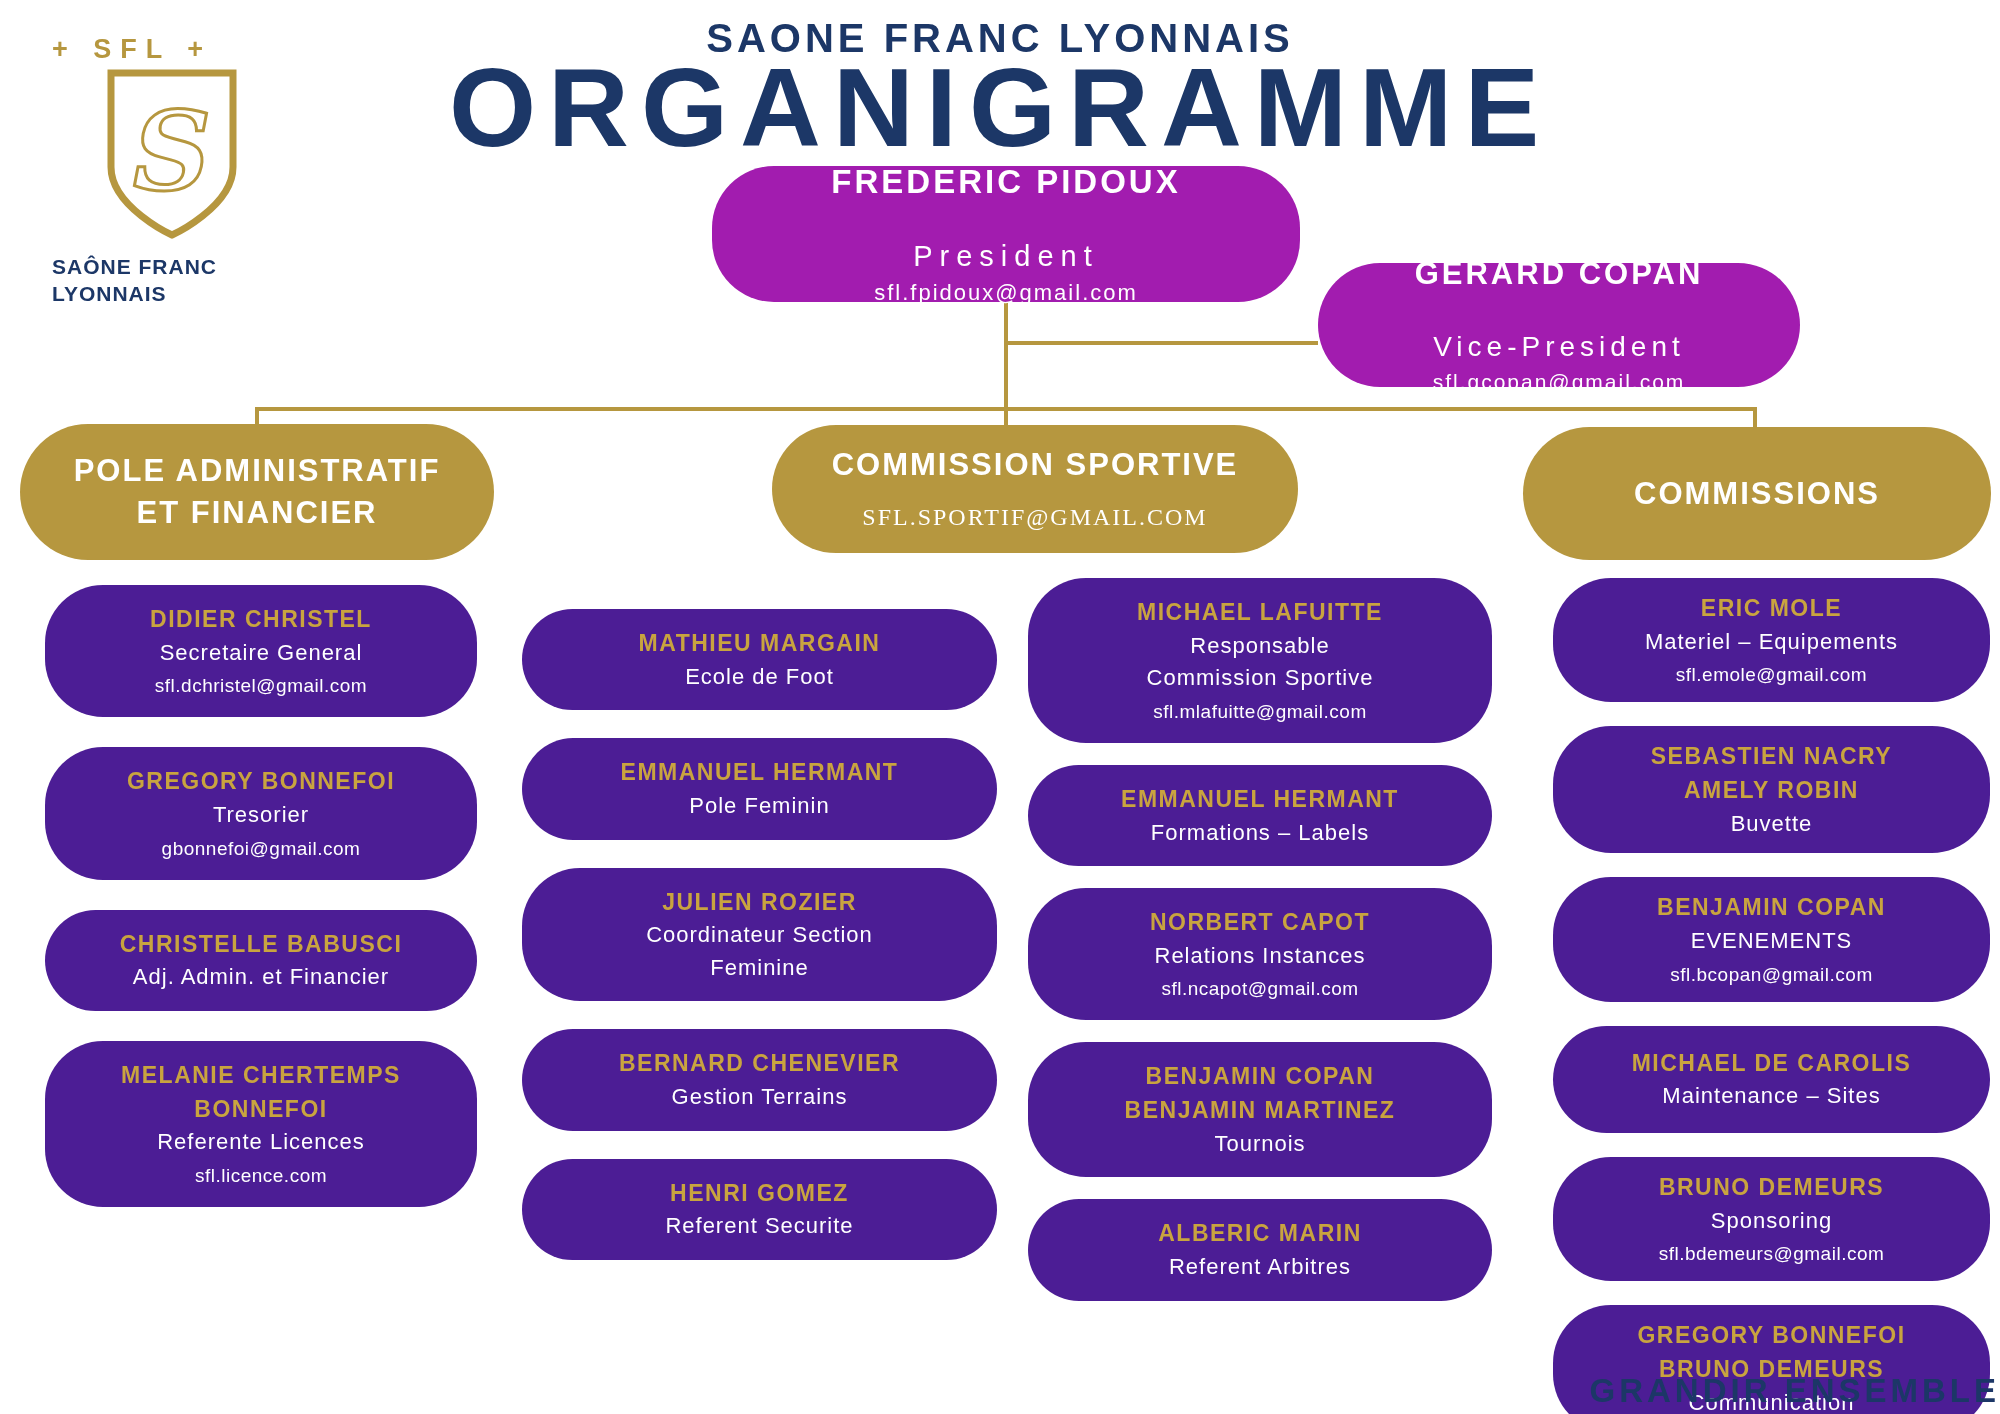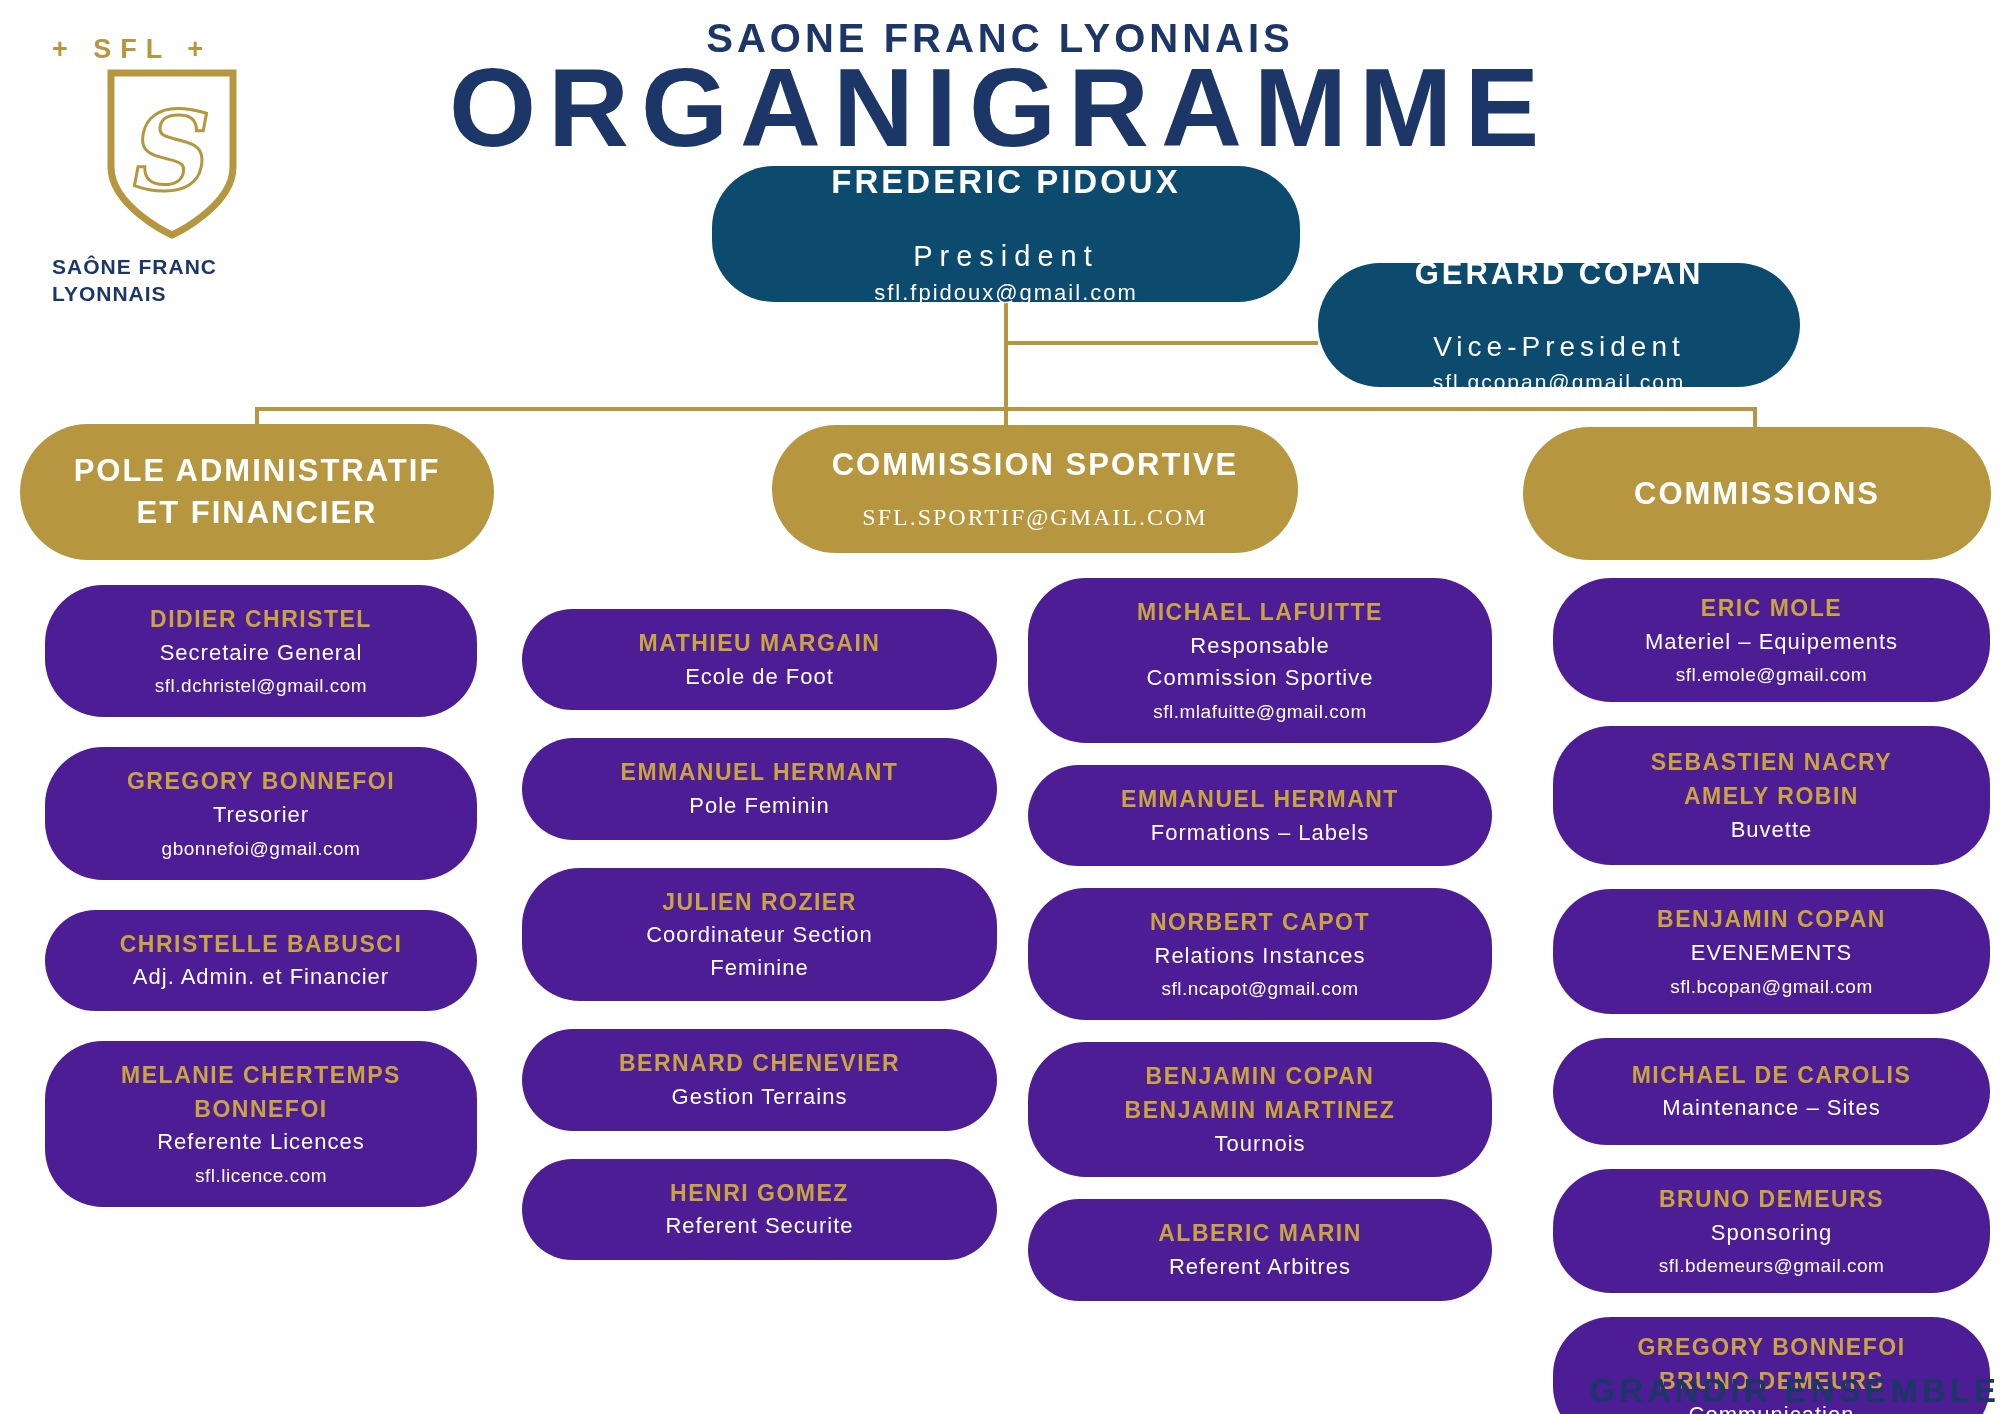--- a/index.html
+++ b/index.html
@@ -15,21 +15,21 @@
   .big-title {
     position:absolute; top:52px; left:0; width:100%; text-align:center;
     font-size:112px; font-weight:bold; letter-spacing:12px; color:#1c3767; line-height:1;
   }
   
   .logo { position:absolute; left:52px; top:34px; width:240px; text-align:left; }
   .logo-mono { font-size:27px; font-weight:bold; letter-spacing:9px; color:#b6973f; }
   .logo-club { margin-top:6px; font-size:21px; font-weight:bold; letter-spacing:1px; color:#1c3767; line-height:1.3; }
   
   .exec {
-    position:absolute; background:#0c4a6e; color:#ffffff; border-radius:62px;
+    position:absolute; background:#a21caf; color:#ffffff; border-radius:62px;
     display:flex; flex-direction:column; justify-content:center; align-items:center;
     text-align:center; gap:7px;
   }
   .exec-name { font-size:33px; font-weight:bold; letter-spacing:3px; }
   .exec-role { font-size:29px; letter-spacing:7px;margin-top:32px; }
   .exec-email { font-size:22px; letter-spacing:2px; }
   
   .branch {
     position:absolute; background:#b6973f; color:#ffffff; border-radius:68px;
     display:flex; flex-direction:column; justify-content:center; align-items:center;
@@ -210,21 +210,21 @@
   </div>
 
   <div class="col" style="left:1553px; top:578px; width:437px; gap:24px;">
     <div class="node" style="padding:16px 20px;">
       <div class="node-name">ERIC MOLE</div>
 
       <div class="node-role">Materiel – Equipements</div>
 
       <div class="node-email">sfl.emole@gmail.com</div>
     </div>
-    <div class="node" style="padding:22px 20px;">
+    <div class="node" style="padding:16px 20px;">
       <div class="node-name">SEBASTIEN NACRY</div>
       <div class="node-name2">AMELY ROBIN</div>
       <div class="node-role">Buvette</div>
 
     </div>
     <div class="node" style="padding:16px 20px;">
       <div class="node-name">BENJAMIN COPAN</div>
 
       <div class="node-role">EVENEMENTS</div>
 

